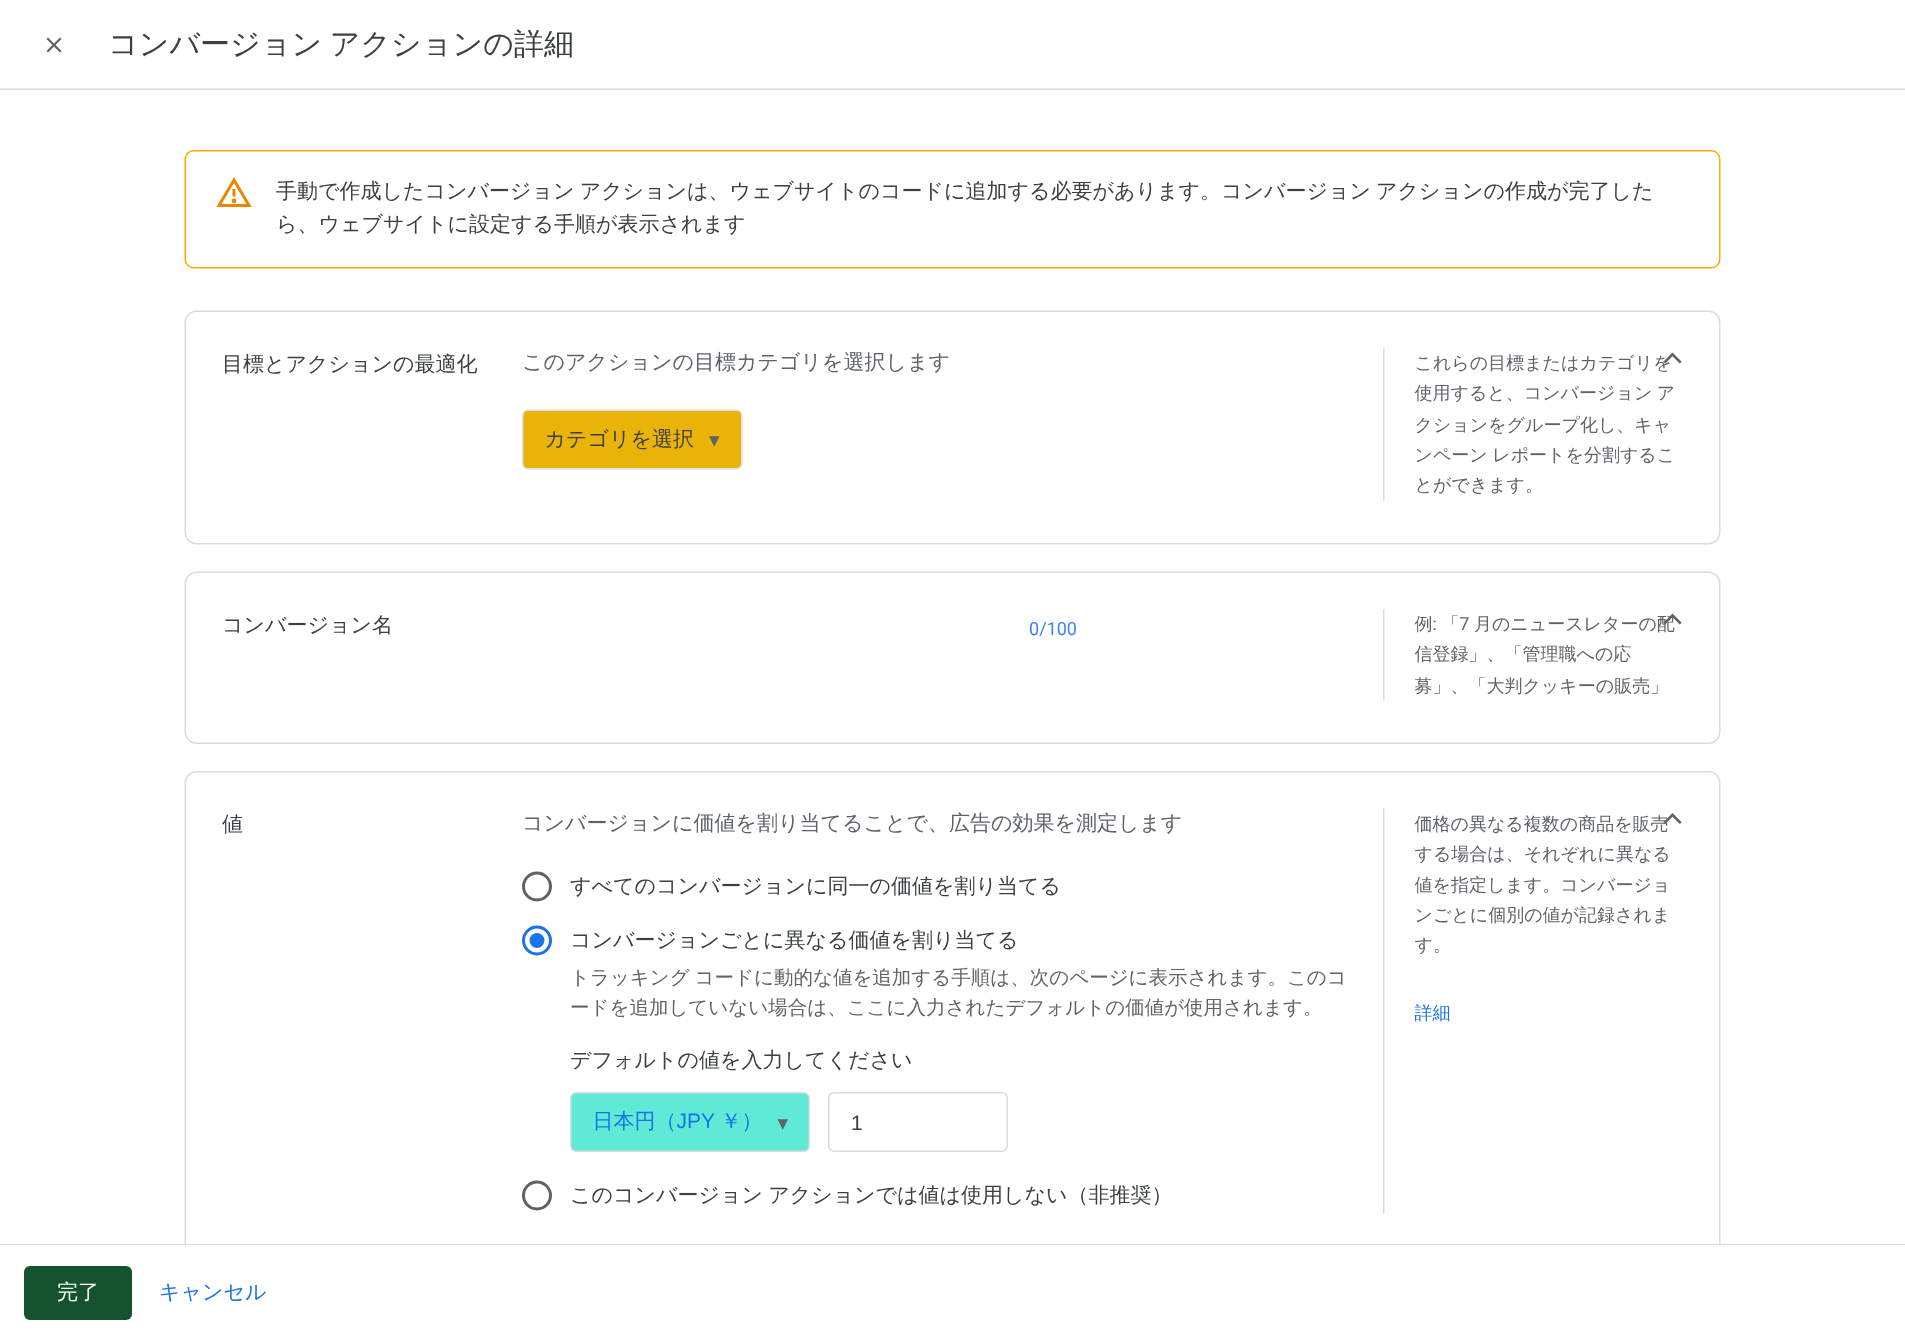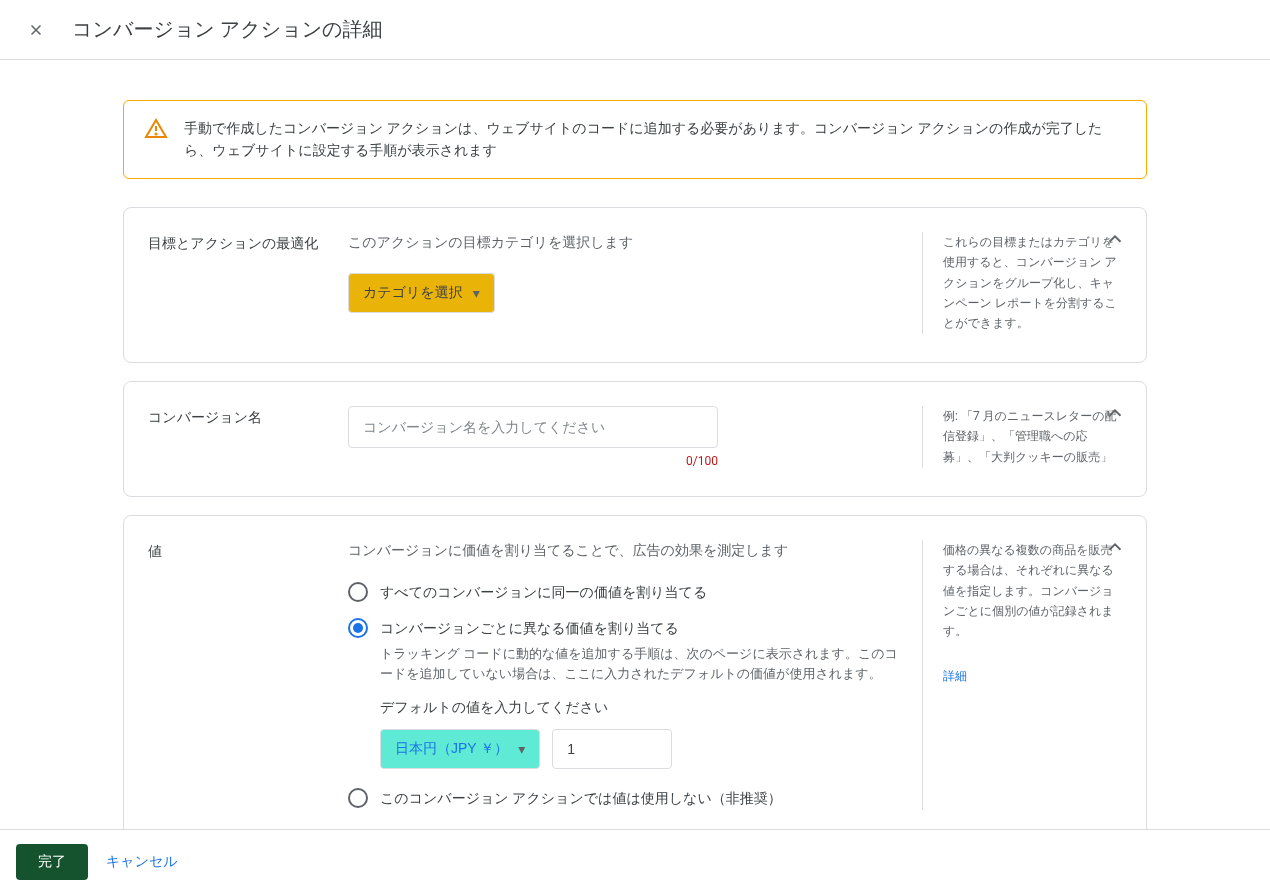--- a/index.html
+++ b/index.html
@@ -25,21 +25,21 @@
 .card-collapse { position: absolute; top: 20px; right: 20px; color: #5f6368; cursor: pointer; }
 .card-collapse svg { width: 22px; height: 22px; }
 
 .section-desc { color: #5f6368; margin-bottom: 20px; line-height: 1.5; }
 
 .select-btn { border: 1px solid #dadce0; border-radius: 4px; padding: 10px 14px; display: inline-flex; align-items: center; gap: 10px; color: #3c4043; background: #eab308; cursor: pointer; font-size: 14px; }
 .select-btn .caret { color: #5f6368; }
 
 .text-input { border: 1px solid #dadce0; border-radius: 4px; padding: 12px 14px; width: 370px; font-size: 14px; color: #3c4043; outline: none; }
 .text-input::placeholder { color: #80868b; }
-.char-count { width: 370px; text-align: right; font-size: 12px; color: #b91c1c; margin-top: 6px; }
+.char-count { width: 370px; text-align: right; font-size: 12px; color: #3b82f6; margin-top: 6px; }
 
 .radio-row { display: flex; align-items: flex-start; gap: 12px; margin-bottom: 14px; }
 .radio { width: 20px; height: 20px; border: 2px solid #5f6368; border-radius: 50%; flex: 0 0 20px; margin-top: 1px; cursor: pointer; position: relative; }
 .radio.checked { border-color: #1a73e8; }
 .radio.checked::after { content: ""; position: absolute; inset: 3px; border-radius: 50%; background: #1a73e8; }
 .radio-label { color: #3c4043; line-height: 1.6; }
 .radio-sub { color: #5f6368; font-size: 13px; line-height: 1.6; margin-top: 4px; }
 
 .sub-block { margin-left: 32px; margin-top: 12px; margin-bottom: 18px; }
 .sub-title { color: #3c4043; margin-bottom: 12px; }
@@ -92,21 +92,20 @@
       <div class="card-collapse">
         <svg viewBox="0 0 24 24" fill="none" stroke="currentColor" stroke-width="2">
             <path d="M6 15l6-6 6 6"></path>
           </svg>
       </div>
     </div>
 
     <div class="card">
       <div class="card-label">コンバージョン名</div>
       <div class="card-body">
-        <input class="text-input" type="text" placeholder="コンバージョン名を入力してください" style="">
         <div class="char-count">0/100</div>
       </div>
       <div class="card-side">例: 「7 月のニュースレターの配信登録」、「管理職への応募」、「大判クッキーの販売」</div>
       <div class="card-collapse">
         <svg viewBox="0 0 24 24" fill="none" stroke="currentColor" stroke-width="2">
             <path d="M6 15l6-6 6 6"></path>
           </svg>
       </div>
     </div>
 

